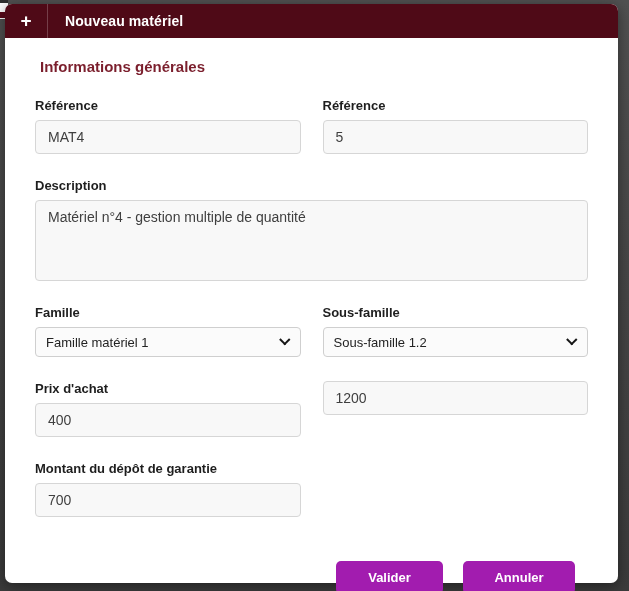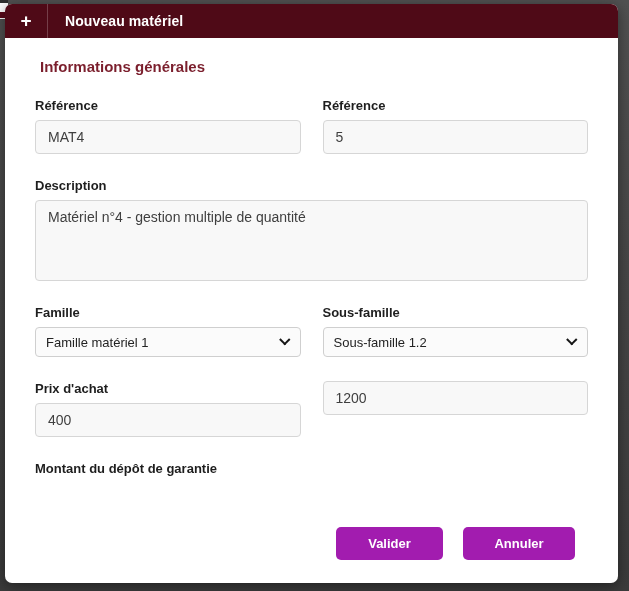--- a/index.html
+++ b/index.html
@@ -166,20 +166,21 @@
         <input type="text" class="text-input" value="400" style="">
       </div>
       <div class="field">
         <input type="text" class="text-input" value="1200" style="">
       </div>
     </div>
 
     <div class="row" style="margin-bottom:0;">
       <div class="field">
         <label class="field-label">Montant du dépôt de garantie</label>
+        <input type="text" class="text-input" value="700" style="">
       </div>
       <div class="field"></div>
     </div>
 
     <div class="modal-footer">
       <button class="btn btn-valider">Valider</button>
       <button class="btn btn-annuler">Annuler</button>
     </div>
 
   </div>

